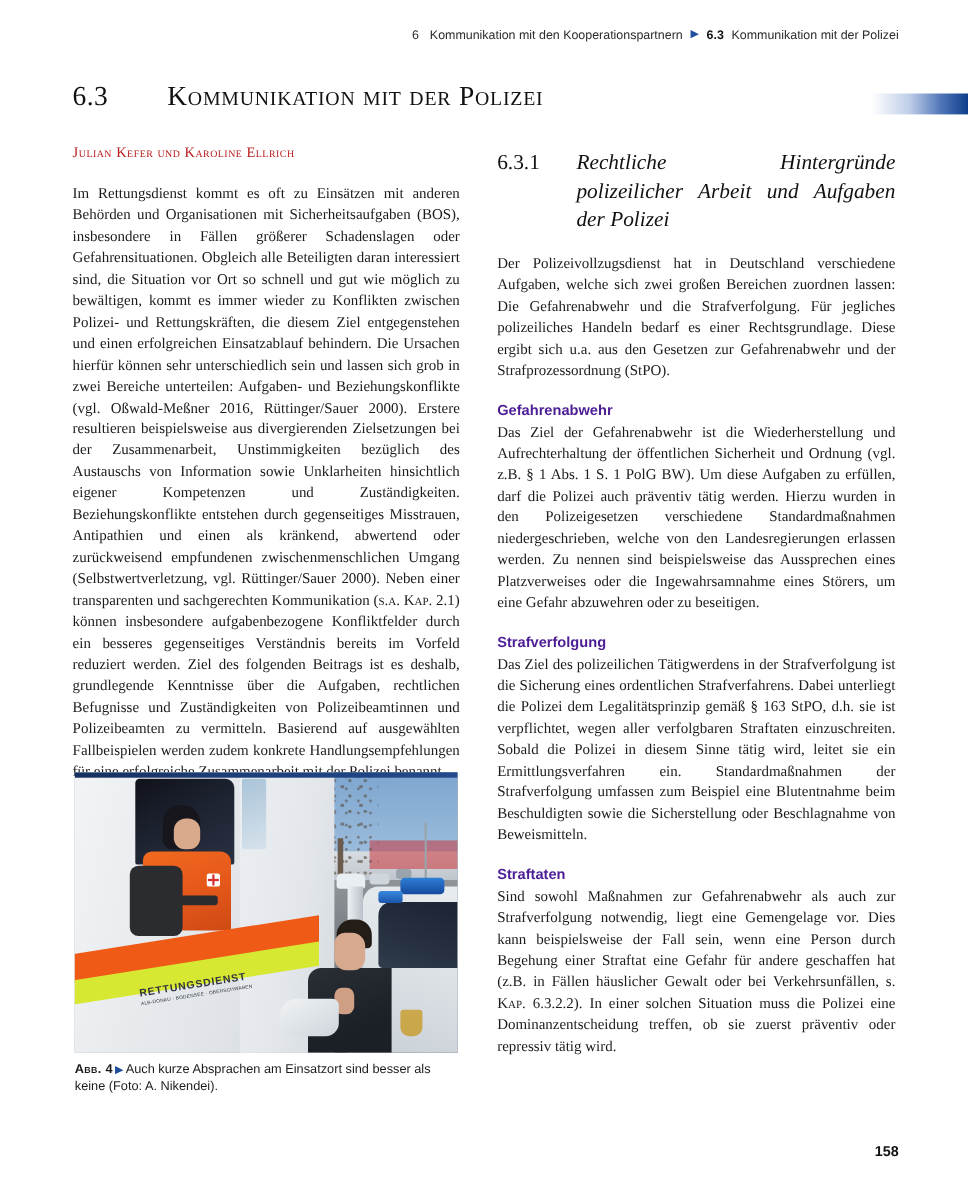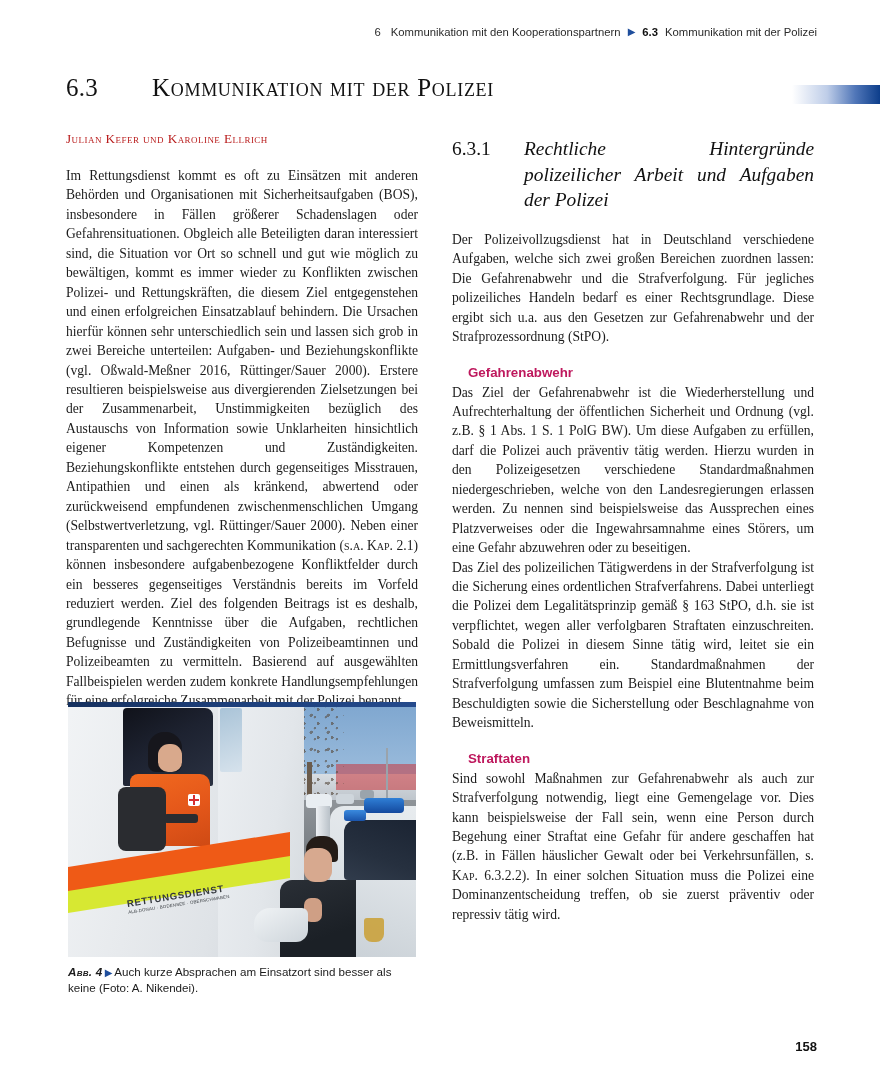--- a/index.html
+++ b/index.html
@@ -114,22 +114,22 @@
   }
   .sec-head .sh-num { width: 72px; flex: 0 0 72px; }
   .sec-head .sh-text { flex: 1; font-style: italic; }
 
   
   .subhead {
     font-family: "Liberation Sans", sans-serif;
     font-weight: bold;
     font-size: 13.3px;
     line-height: 18px;
-    color: #be185d;
-    margin: 17px 0 1px 16px;
+    color: #4c1d95;
+    margin: 17px 0 1px 0;
     text-align: left;
   }
 
   .sc { font-variant: small-caps; font-family: Liberation Serif, serif; }
 
   
   .figure {
     position: absolute;
     top: 702px;
     left: 68px;
@@ -321,21 +321,20 @@
     font-family: "Liberation Sans", sans-serif;
     font-size: 11.6px;
     line-height: 15.2px;
     color: #1b1b1b;
     width: 352px;
   }
   .fig-caption .fc-label {
     font-variant: small-caps;
     font-weight: bold;
     letter-spacing: .3px;
-    font-style: italic;
   }
   .fig-caption .fc-arrow {
     color: #1f4e9c;
     font-size: 10px;
     padding: 0 2px;
   }
 
   
   .folio {
     position: absolute;
@@ -376,20 +375,21 @@
   <div class="sec-head">
     <span class="sh-num">6.3.1</span>
     <span class="sh-text">Rechtliche Hintergründe polizeilicher Arbeit und Aufgaben der Polizei</span>
   </div>
 
   <p>Der Polizeivollzugsdienst hat in Deutschland verschiedene Aufgaben, welche sich zwei großen Bereichen zuordnen lassen: Die Gefahrenabwehr und die Strafverfolgung. Für jegliches polizeiliches Handeln bedarf es einer Rechtsgrundlage. Diese ergibt sich u.a. aus den Gesetzen zur Gefahrenabwehr und der Strafprozessordnung (StPO).</p>
 
   <div class="subhead">Gefahrenabwehr</div>
   <p>Das Ziel der Gefahrenabwehr ist die Wiederherstellung und Aufrechterhaltung der öffentlichen Sicherheit und Ordnung (vgl. z.B. § 1 Abs. 1 S. 1 PolG BW). Um diese Aufgaben zu erfüllen, darf die Polizei auch präventiv tätig werden. Hierzu wurden in den Polizeigesetzen verschiedene Standardmaßnahmen niedergeschrieben, welche von den Landesregierungen erlassen werden. Zu nennen sind beispielsweise das Aussprechen eines Platzverweises oder die Ingewahrsamnahme eines Störers, um eine Gefahr abzuwehren oder zu beseitigen.</p>
 
+  <div class="subhead">Strafverfolgung</div>
   <p>Das Ziel des polizeilichen Tätigwerdens in der Strafverfolgung ist die Sicherung eines ordentlichen Strafverfahrens. Dabei unterliegt die Polizei dem Legalitätsprinzip gemäß § 163 StPO, d.h. sie ist verpflichtet, wegen aller verfolgbaren Straftaten einzuschreiten. Sobald die Polizei in diesem Sinne tätig wird, leitet sie ein Ermittlungsverfahren ein. Standardmaßnahmen der Strafverfolgung umfassen zum Beispiel eine Blutentnahme beim Beschuldigten sowie die Sicherstellung oder Beschlagnahme von Beweismitteln.</p>
 
   <div class="subhead">Straftaten</div>
   <p><span>Sind sowohl Maßnahmen zur Gefahrenabwehr als auch zur Strafverfolgung notwendig, liegt eine Gemengelage vor. Dies kann beispielsweise der Fall sein, wenn eine Person durch Begehung einer Straftat eine Gefahr für andere geschaffen hat (z.B. in Fällen häuslicher Gewalt oder bei Verkehrsunfällen, s. </span><span class="sc">Kap. 6.3.2.2</span><span>). In einer solchen Situation muss die Polizei eine Dominanzentscheidung treffen, ob sie zuerst präventiv oder repressiv tätig wird.</span></p>
 
 </div>
 
 <div class="figure">
   <div class="photo">
     <div class="ph-sky"></div>

